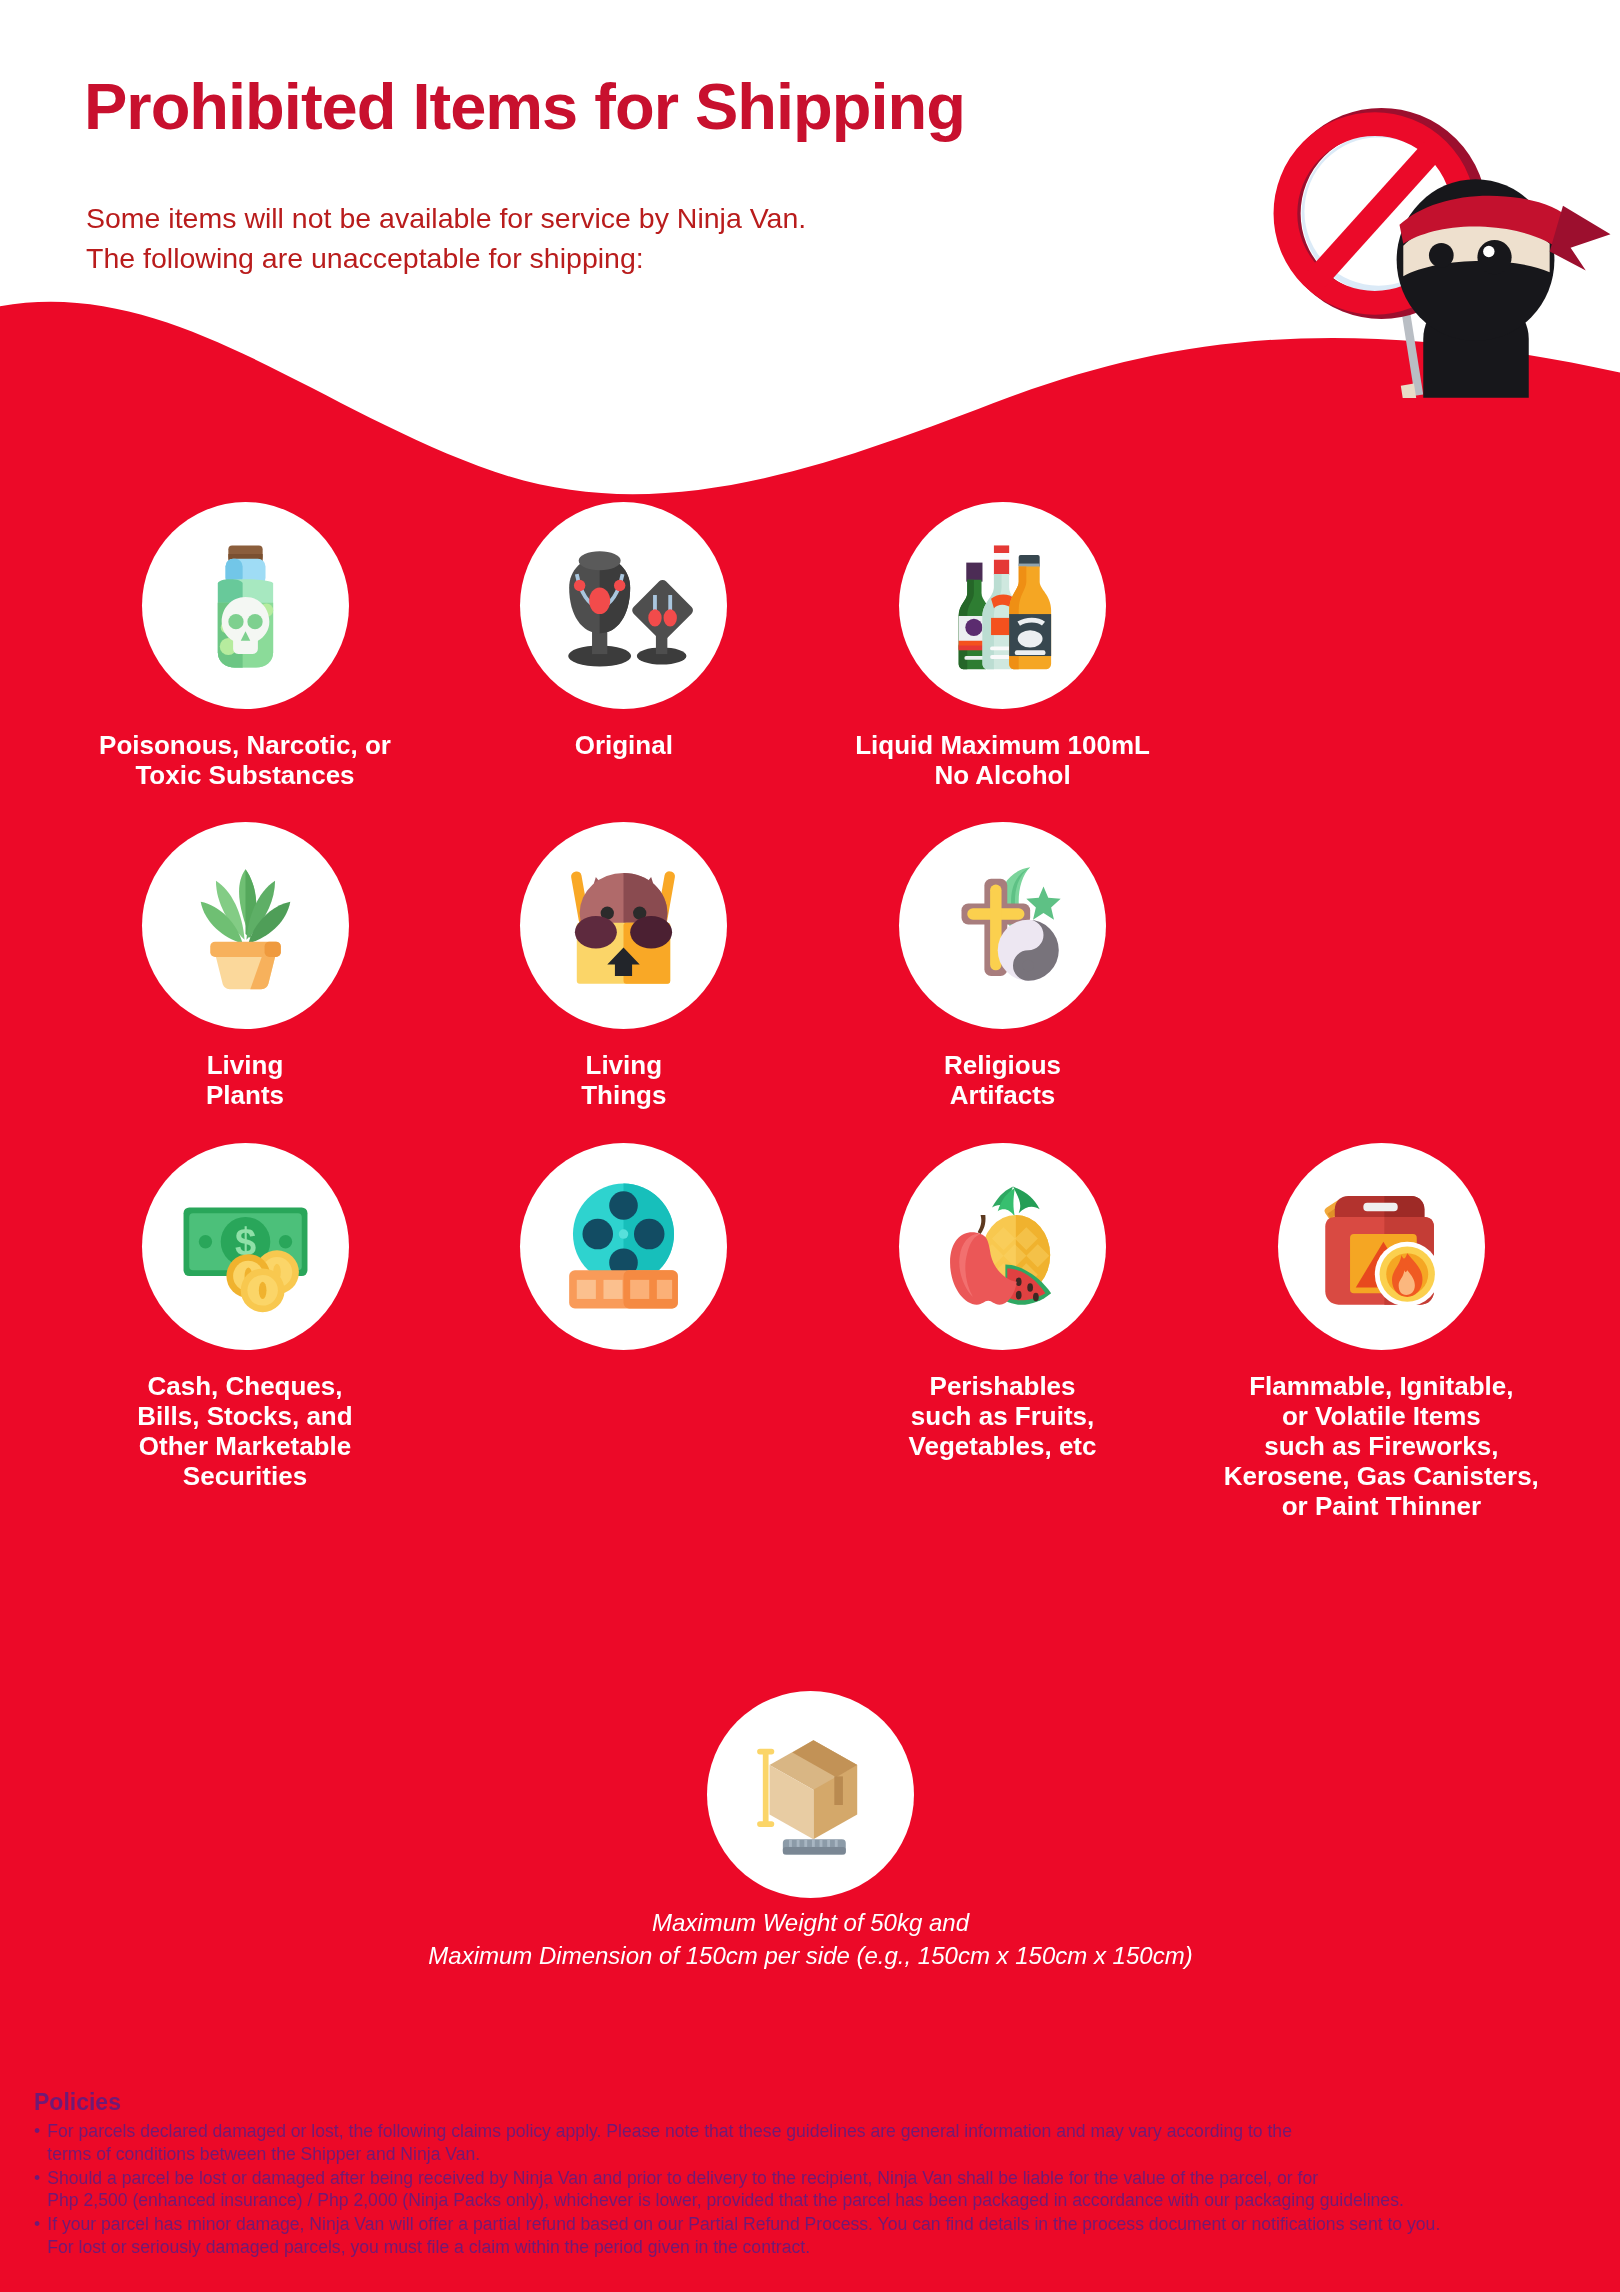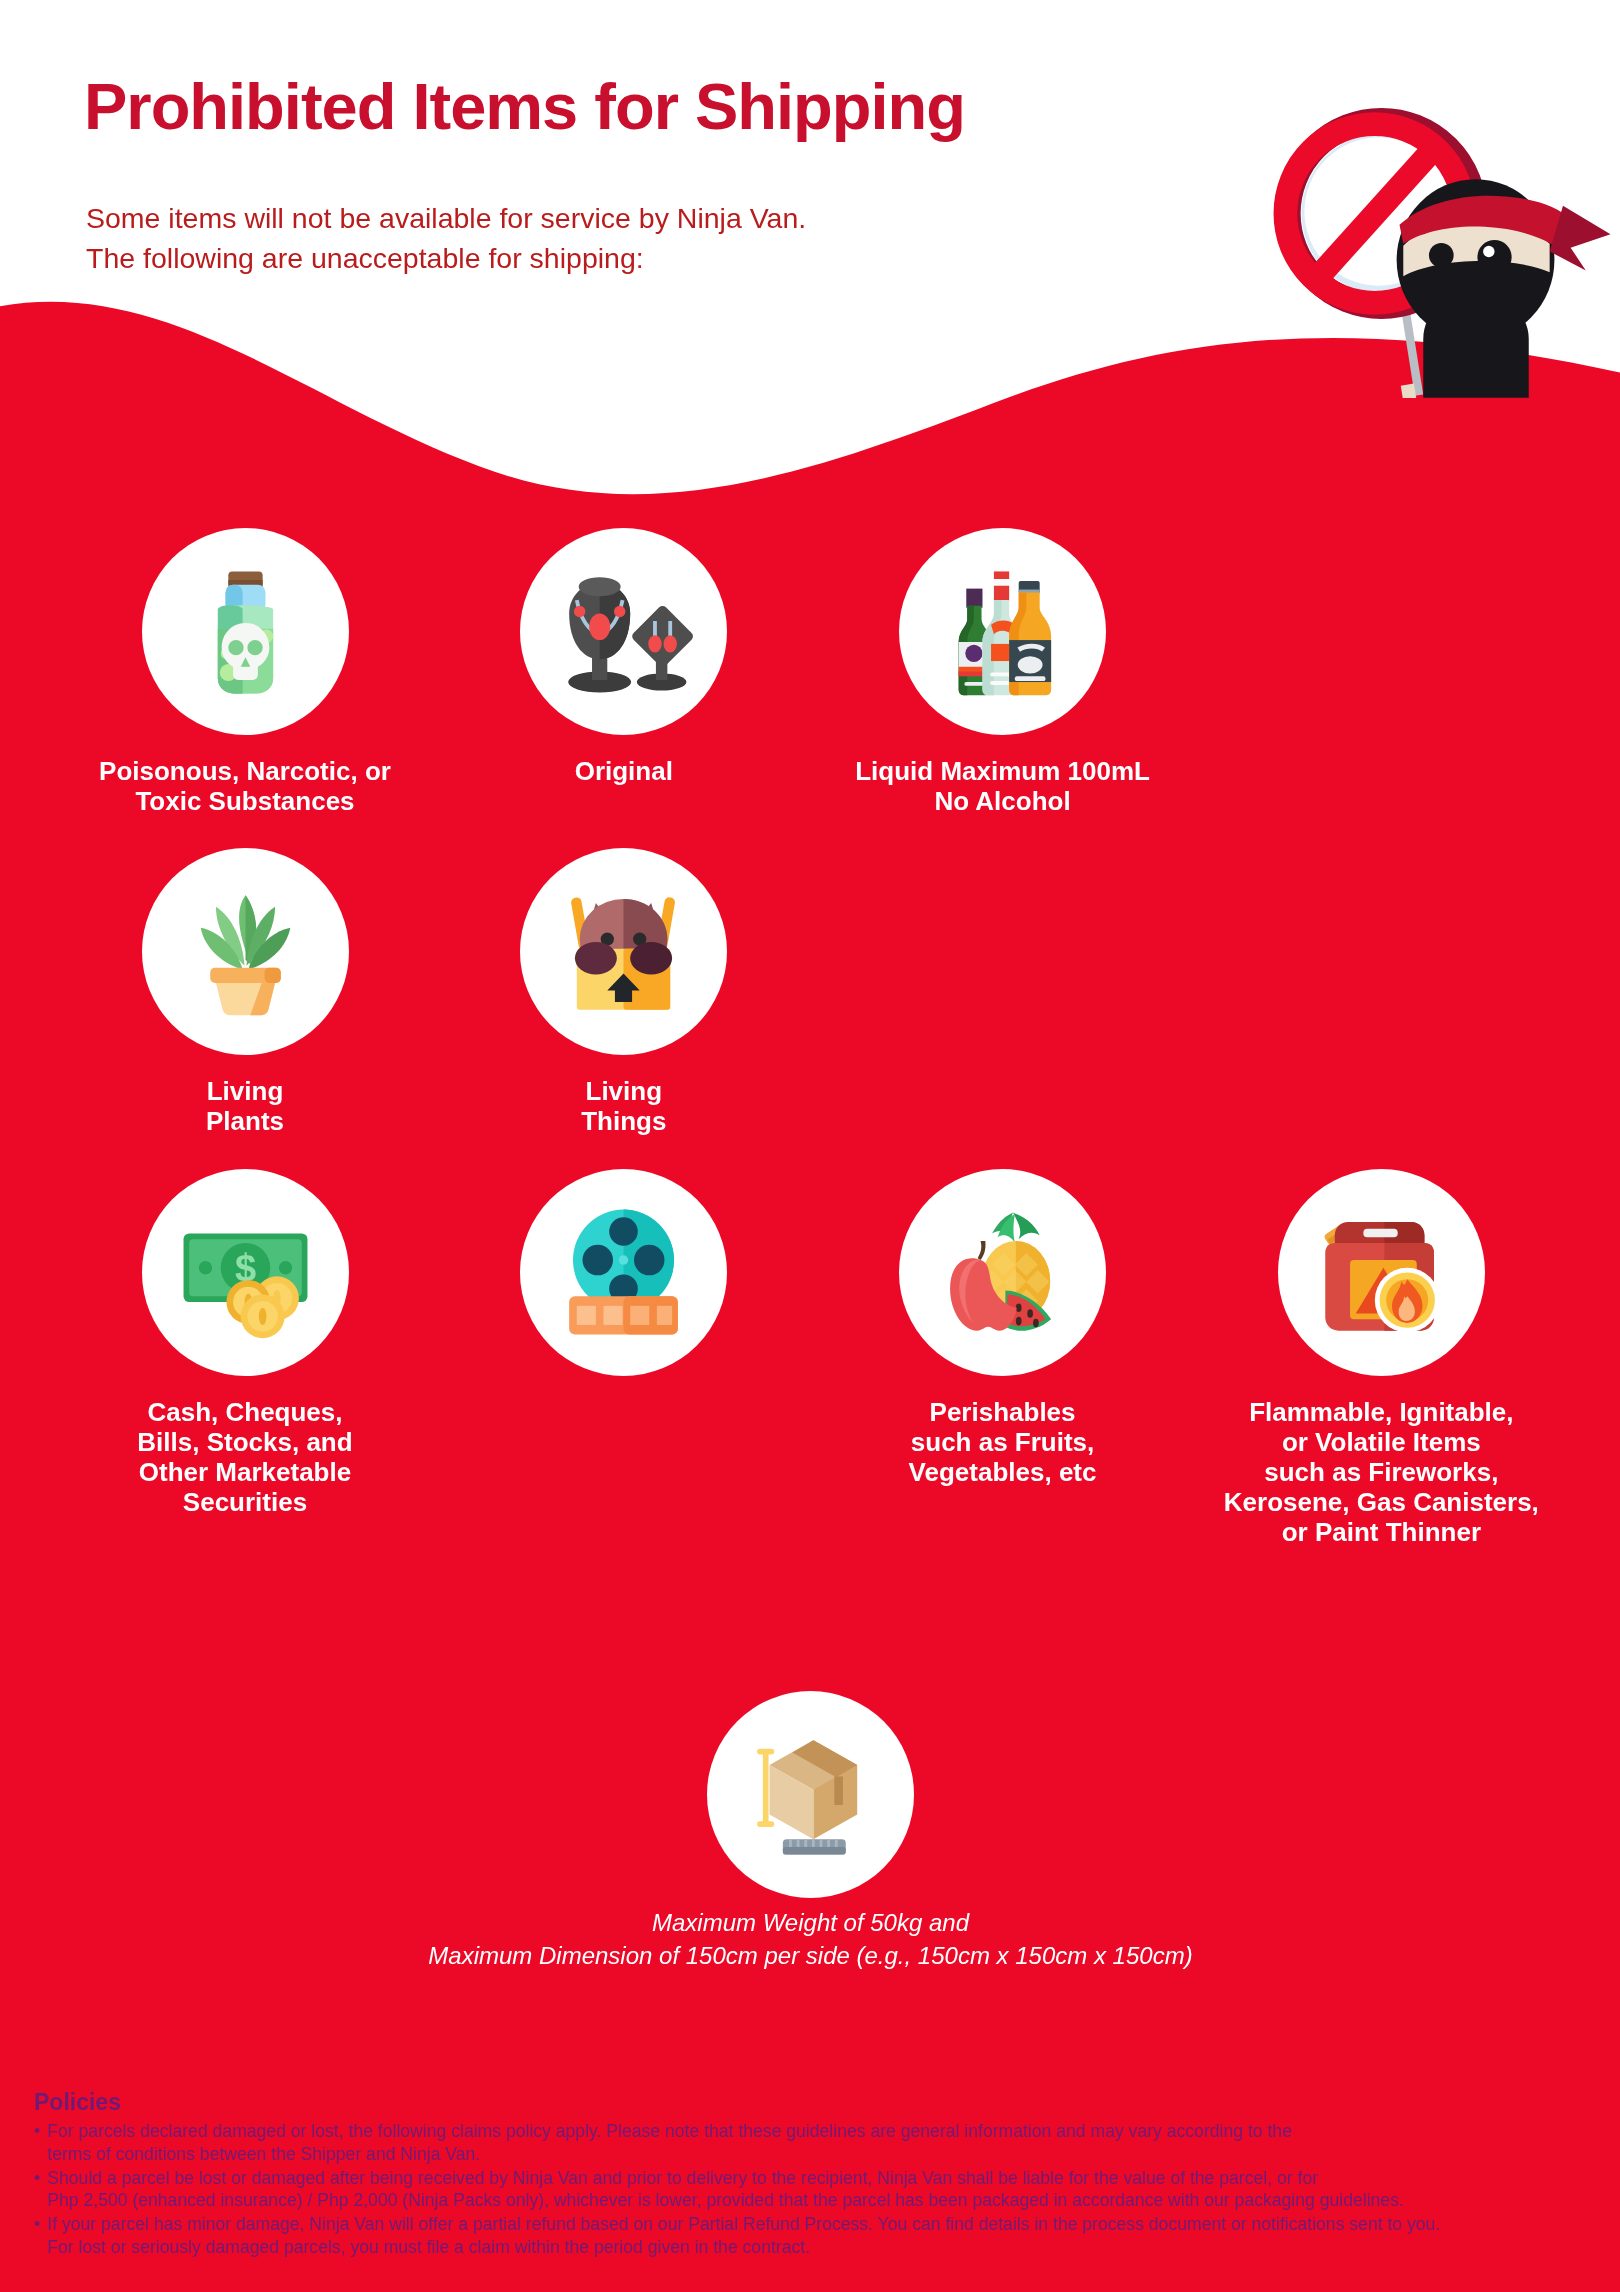--- a/index.html
+++ b/index.html
@@ -32,21 +32,21 @@
     font-size:28.5px; color:#b91c1c; line-height:1.42;
     font-weight:normal;
   }
   #subtitle div { white-space:nowrap; }
 
   
   #mascot { position:absolute; left:1236px; top:84px; width:384px; height:314px; z-index:6; }
 
   
   #grid {
-    position:absolute; left:0; top:528px; width:1345px;
+    position:absolute; left:0; top:502px; width:1345px;
     z-index:5;
   }
   .row { display:flex; width:1621px; }
   .cell {
     width:356px; margin:0 11.4px;
     display:flex; flex-direction:column; align-items:center;
   }
   .row .cell:first-child { margin-left:67px; }
   .circle {
     width:207px; height:207px; border-radius:50%;
@@ -266,20 +266,39 @@
           <ellipse cx="46" cy="82" rx="22" ry="17" fill="#5E2A3E"></ellipse>
           <ellipse cx="104" cy="82" rx="22" ry="17" fill="#4B2032"></ellipse>
           <path d="M75 98 L92 116 L84 116 L84 128 L66 128 L66 116 L58 116 Z" fill="#22252A"></path>
         </svg>
       </div>
       <div class="caption">Living
 Things</div>
     </div>
 
 
+    <div class="cell">
+      <div class="circle">
+        <svg viewBox="0 0 150 150">
+          <path d="M104 14 C86 16 72 32 72 50 C72 68 86 84 104 86 C96 78 92 65 92 50 C92 35 96 22 104 14 Z" fill="#7BD49B"></path>
+          <path d="M104 14 C88 22 84 36 84 50 C84 64 88 78 104 86 C92 78 88 64 88 50 C88 36 92 22 104 14 Z" fill="#5EC185"></path>
+          <path d="M118 34 L123 46 L136 47 L126 56 L129 69 L118 62 L107 69 L110 56 L100 47 L113 46 Z" fill="#5EC185"></path>
+          <rect x="32" y="52" width="72" height="22" rx="7" fill="#A87D7D"></rect>
+          <rect x="56" y="26" width="24" height="102" rx="7" fill="#A87D7D"></rect>
+          <rect x="38" y="57" width="60" height="12" rx="6" fill="#FBD04E"></rect>
+          <rect x="62" y="32" width="12" height="90" rx="6" fill="#FBD04E"></rect>
+          <circle cx="102" cy="101" r="32" fill="#EDE7F2"></circle>
+          <path d="M102 69 A32 32 0 0 1 102 133 A16 16 0 0 1 102 101 A16 16 0 0 0 102 69 Z" fill="#78737B"></path>
+          <circle cx="102" cy="85" r="6" fill="#EDE7F2"></circle>
+          <circle cx="102" cy="117" r="6" fill="#78737B"></circle>
+        </svg>
+      </div>
+      <div class="caption">Religious
+Artifacts</div>
+    </div>
   </div>
 
   <div class="row" id="row3">
 
     <div class="cell">
       <div class="circle">
         <svg viewBox="0 0 150 150">
           <rect x="10" y="34" width="130" height="72" rx="6" fill="#29A65A"></rect>
           <rect x="16" y="40" width="118" height="60" rx="4" fill="#4CC07A"></rect>
           <circle cx="75" cy="70" r="26" fill="#29A65A"></circle>

